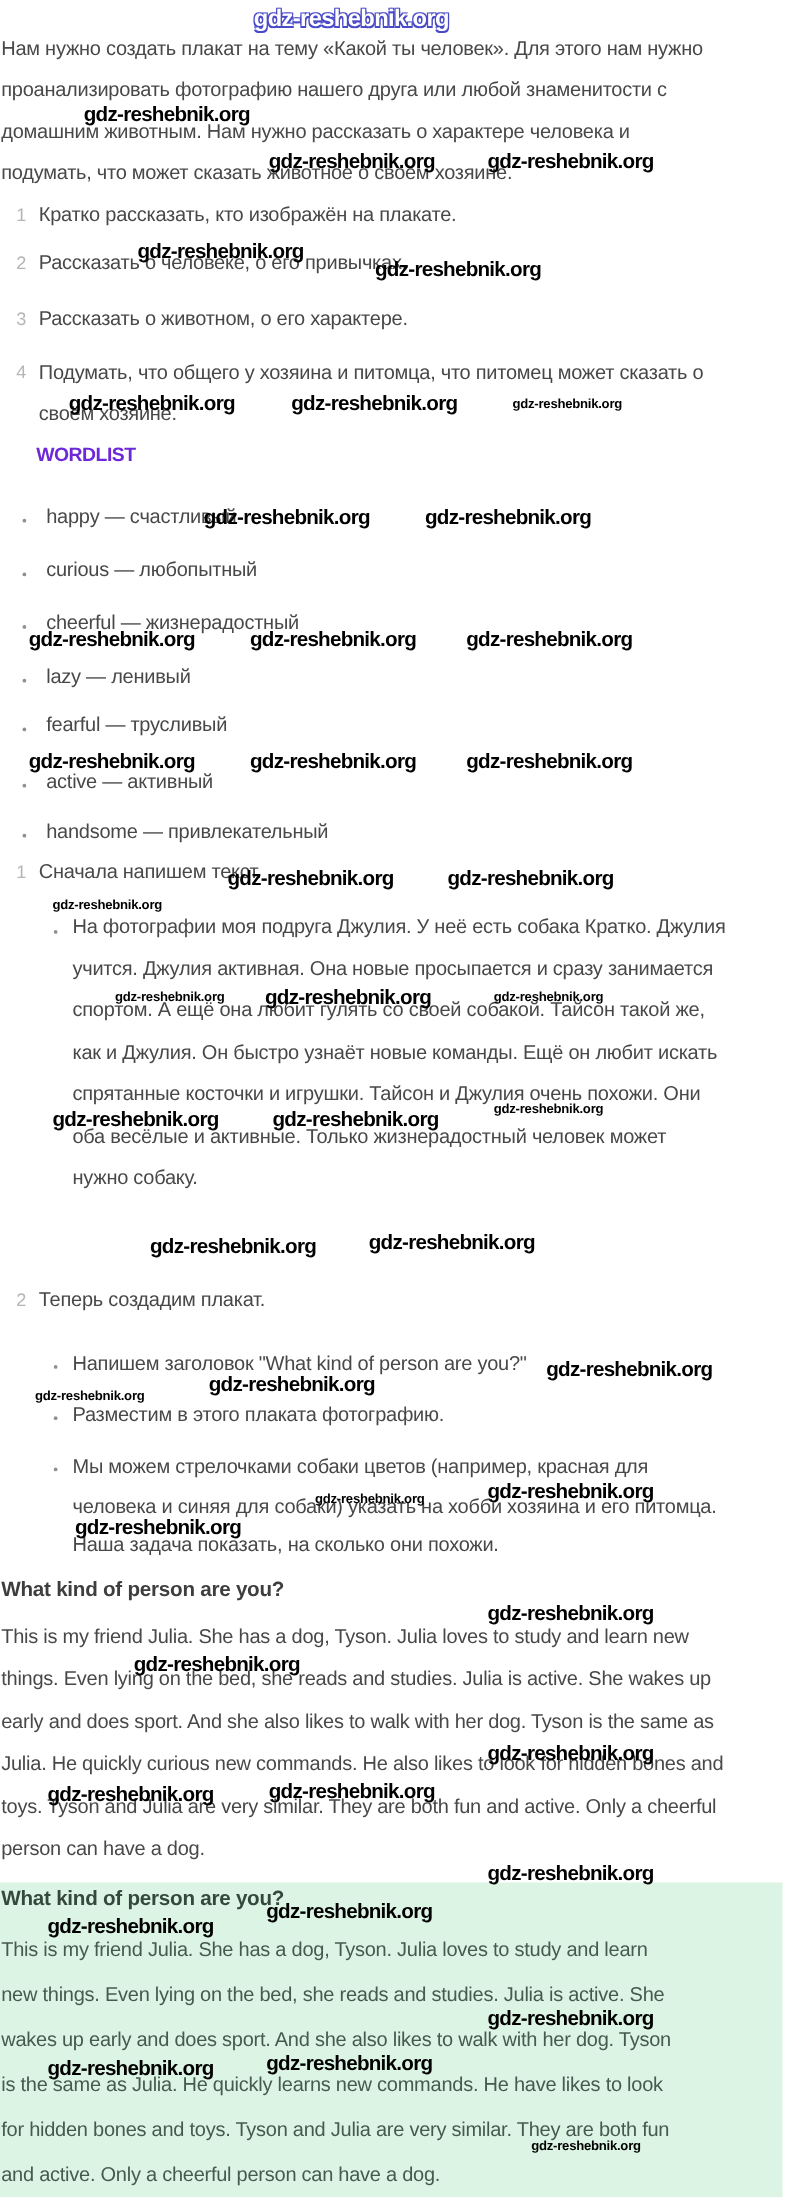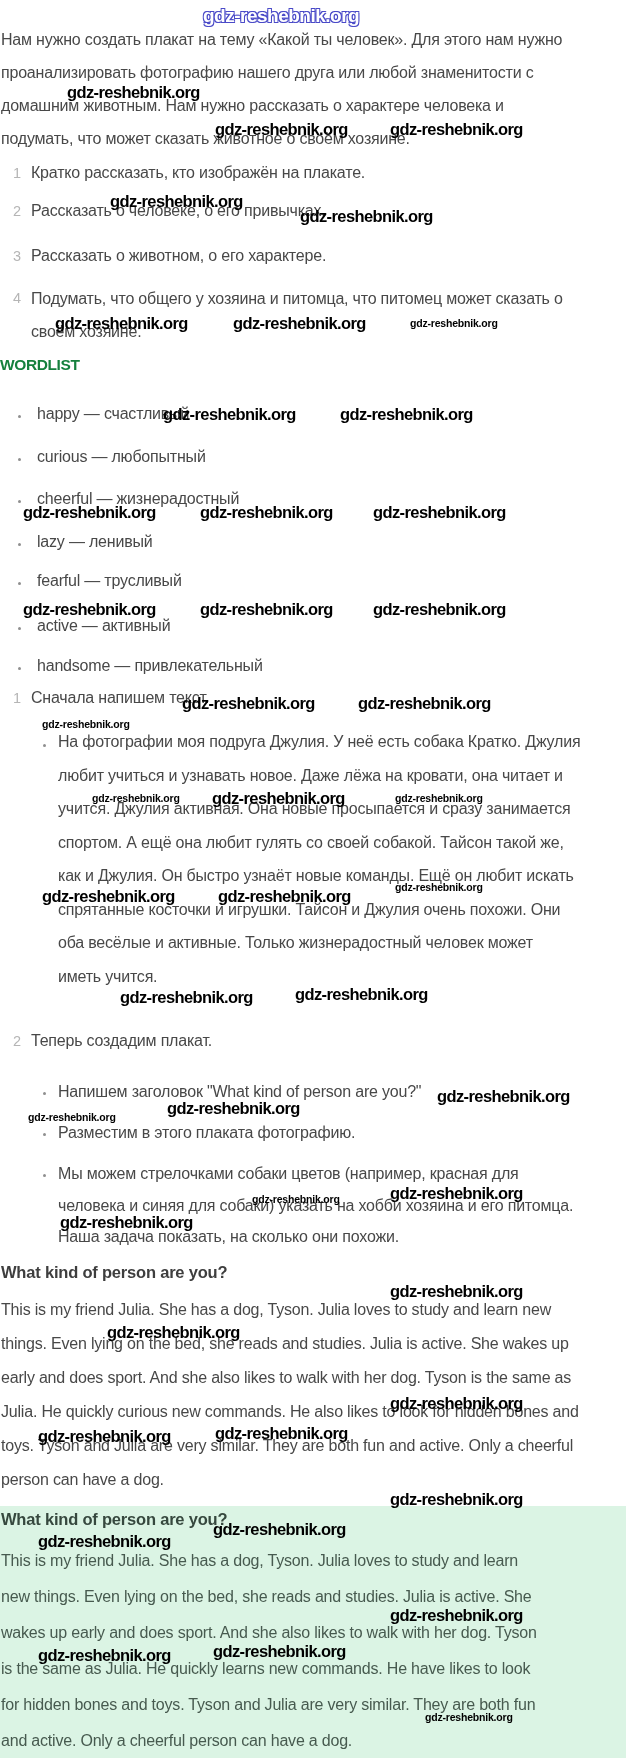--- a/index.html
+++ b/index.html
@@ -4,21 +4,21 @@
 <style>
   html,body{margin:0;padding:0;background:#fff;}
   .page{position:relative;width:632px;height:1758px;background:#ffffff;overflow:hidden;
         font-family:"Liberation Sans","DejaVu Sans",sans-serif;color:#484848;
         font-size:16px;letter-spacing:-0.2px;}
   .blk{position:absolute;}
   .ln{white-space:nowrap;}
   .task{position:absolute;left:0;width:632px;line-height:24px;}
   .task .num{position:absolute;left:13px;top:0;color:#b5b5b5;font-size:14.5px;line-height:24px;}
   .task .ttxt{margin-left:31px;}
-  .wl-title{position:absolute;font-weight:700;font-size:15.5px;color:#15803d;letter-spacing:-0.4px;white-space:nowrap;}
+  .wl-title{position:absolute;font-weight:700;font-size:15.5px;color:#6d28d9;letter-spacing:-0.4px;white-space:nowrap;padding-left:29px;}
   .witem{position:absolute;left:0;line-height:20px;}
   .witem .wtxt{position:absolute;left:37px;top:0;white-space:nowrap;}
   .dot{position:absolute;width:3px;height:3px;border-radius:50%;background:#8f8f8f;}
   .witem .dot{left:18px;top:11px;}
   .h{position:absolute;font-weight:700;font-size:16.5px;color:#3e3e3e;white-space:nowrap;letter-spacing:-0.2px;}
   .h.hl{color:#36483e;}
   .green{position:absolute;background:#dbf4e4;}
   .hl-t{color:#475a4f;}
   .wm{position:absolute;font-weight:700;font-size:16.5px;letter-spacing:-0.6px;color:#000;
       white-space:nowrap;line-height:1;}
@@ -99,27 +99,26 @@
   <div class="task" style="top:686px">
     <span class="num">1</span>
     <div class="ttxt">
         <div class="ln">Сначала напишем текст.</div>
       </div>
   </div>
 
   <i class="dot" style="left:43px;top:744px"></i>
   <div class="blk" style="left:58px;top:725px;line-height:33.5px">
     <div class="ln">На фотографии моя подруга Джулия. У неё есть собака Кратко. Джулия</div>
-    <div class="ln">любит учиться и узнавать новое. Даже лёжа на кровати, она читает и</div>
     <div class="ln">учится. Джулия активная. Она новые просыпается и сразу занимается</div>
     <div class="ln">спортом. А ещё она любит гулять со своей собакой. Тайсон такой же,</div>
     <div class="ln">как и Джулия. Он быстро узнаёт новые команды. Ещё он любит искать</div>
     <div class="ln">спрятанные косточки и игрушки. Тайсон и Джулия очень похожи. Они</div>
     <div class="ln">оба весёлые и активные. Только жизнерадостный человек может</div>
-    <div class="ln">иметь учится.</div>
+    <div class="ln">нужно собаку.</div>
   </div>
 
   <div class="task" style="top:1029px">
     <span class="num">2</span>
     <div class="ttxt">
         <div class="ln">Теперь создадим плакат.</div>
       </div>
   </div>
 
   <i class="dot" style="left:43px;top:1092px"></i>

